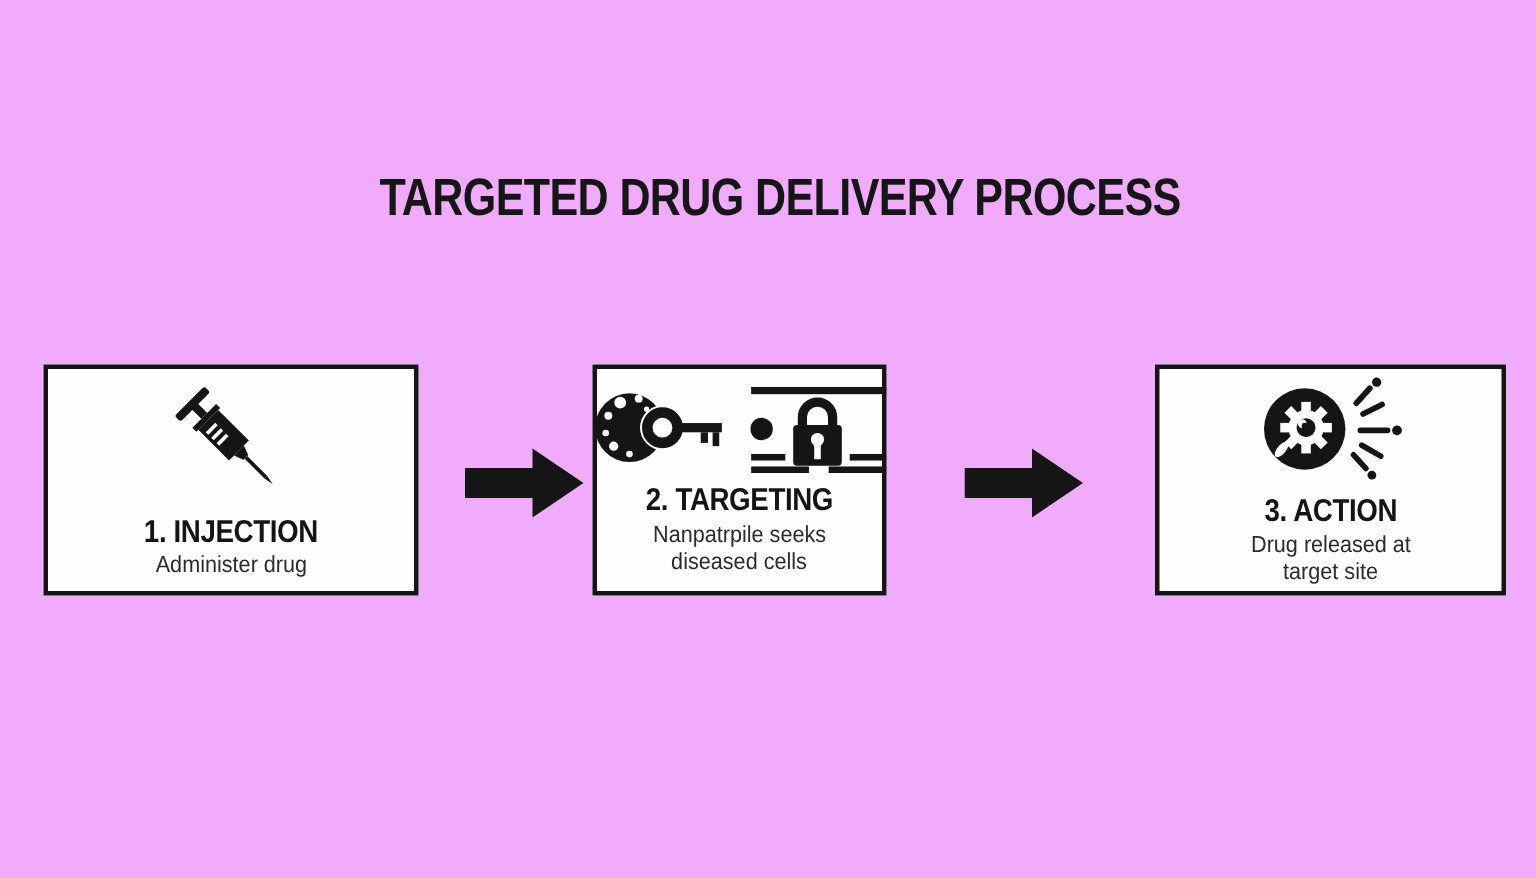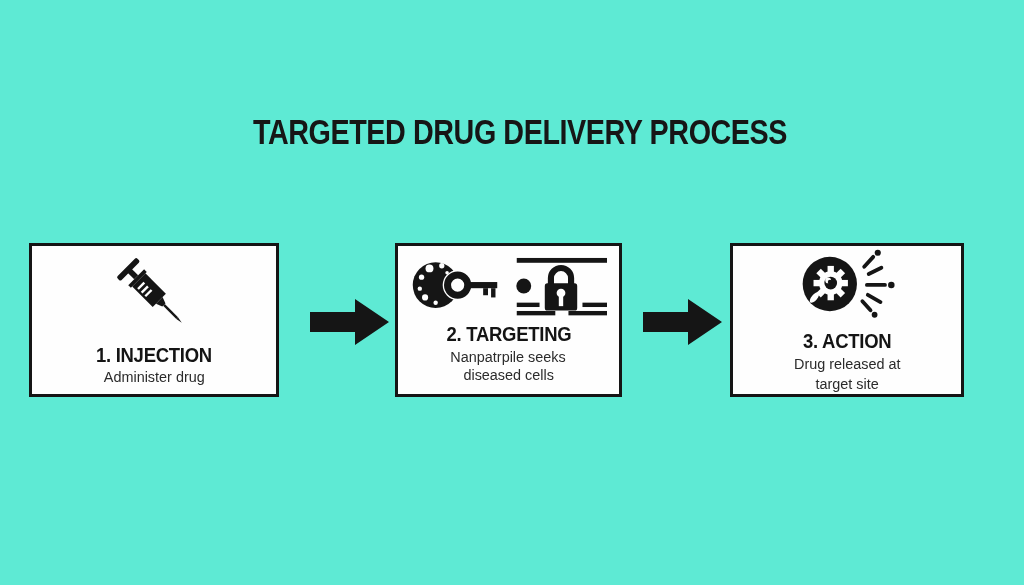--- a/index.html
+++ b/index.html
@@ -1,39 +1,39 @@
 <!DOCTYPE html>
 <html><head>
 <meta charset="utf-8">
 <style>
   html,body { margin:0; padding:0; background:#e9e9e9; }
   .canvas {
     position:relative; width:1024px; height:585px;
-    background:#5eead4; overflow:hidden;
+    background:#f0abfc; overflow:hidden;
     font-family:"Liberation Sans", sans-serif;
     color:#1b1b1b;
   }
   .title {
     position:absolute; top:112px; left:16px; right:0;
     text-align:center;
     font-size:35px; font-weight:bold; letter-spacing:-0.5px;
     color:#161616;
     transform:scaleX(0.82);
     white-space:nowrap;
   }
   .step-box {
     position:absolute; top:243px; height:154px;
     box-sizing:border-box;
     border:3px solid #151515; background:#fefefe;
     display:flex; flex-direction:column;
     align-items:center; justify-content:center;
   }
   .box-1 { left:29px;  width:250px; }
-  .box-2 { left:395px; width:227px; }
-  .box-3 { left:730px; width:234px;justify-content:space-between; }
+  .box-2 { left:395px; width:196px; }
+  .box-3 { left:770px; width:234px; }
   .icon-row { display:flex; align-items:center; gap:16px; margin-bottom:4px; }
   .step-heading {
     font-size:21px; font-weight:bold; letter-spacing:-0.3px;
     color:#141414; transform:scaleX(0.88); white-space:nowrap;
     line-height:1.25;
   }
   .step-desc {
     font-size:15.5px; color:#2b2b2b; line-height:1.2;
     transform:scaleX(0.93); white-space:nowrap; text-align:center;
   }

